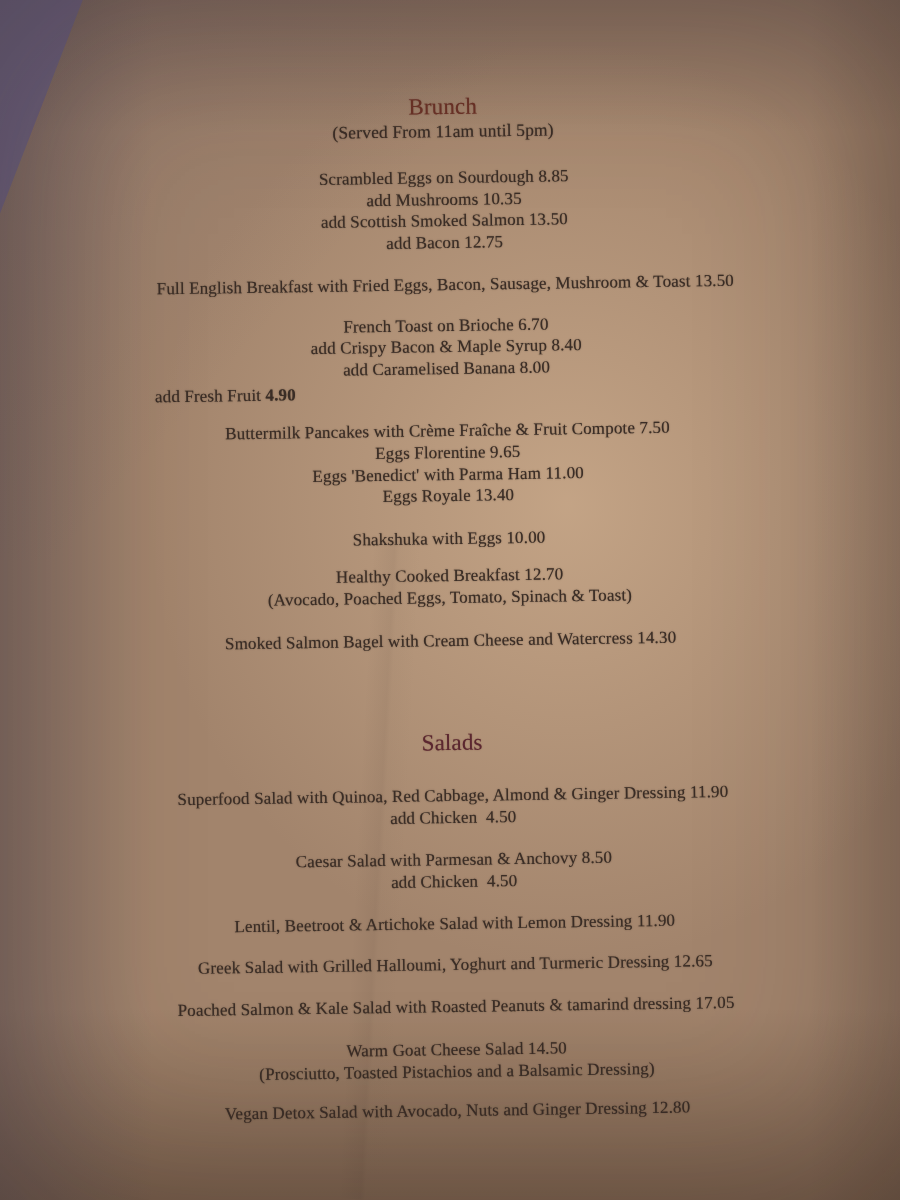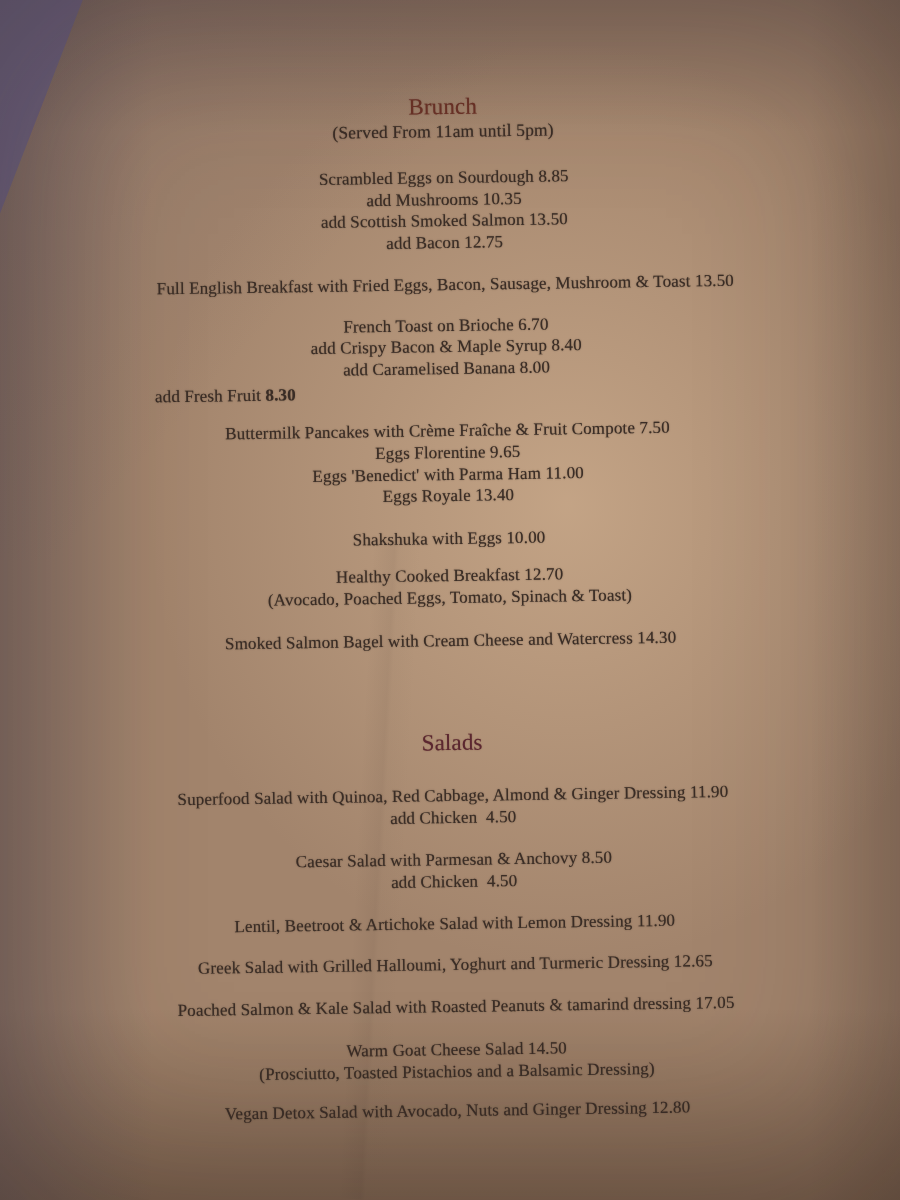--- a/index.html
+++ b/index.html
@@ -86,21 +86,21 @@
         <div class="line">Full English Breakfast with Fried Eggs, Bacon, Sausage, Mushroom &amp; Toast 13.50</div>
       </div>
 
       <div class="group" style="margin-top:19px">
         <div class="line">French Toast on Brioche 6.70</div>
         <div class="line">add Crispy Bacon &amp; Maple Syrup 8.40</div>
         <div class="line">add Caramelised Banana 8.00</div>
       </div>
 
       <div class="group" style="margin-top:2px">
-        <div class="line left"><span>add Fresh Fruit </span><span class="b">8.30</span></div>
+        <div class="line left"><span>add Fresh Fruit </span><span class="b">4.90</span></div>
       </div>
 
       <div class="group" style="margin-top:17px">
         <div class="line">Buttermilk Pancakes with Crème Fraîche &amp; Fruit Compote 7.50</div>
         <div class="line">Eggs Florentine 9.65</div>
         <div class="line">Eggs 'Benedict' with Parma Ham 11.00</div>
         <div class="line">Eggs Royale 13.40</div>
       </div>
 
       <div class="group" style="margin-top:21px">

